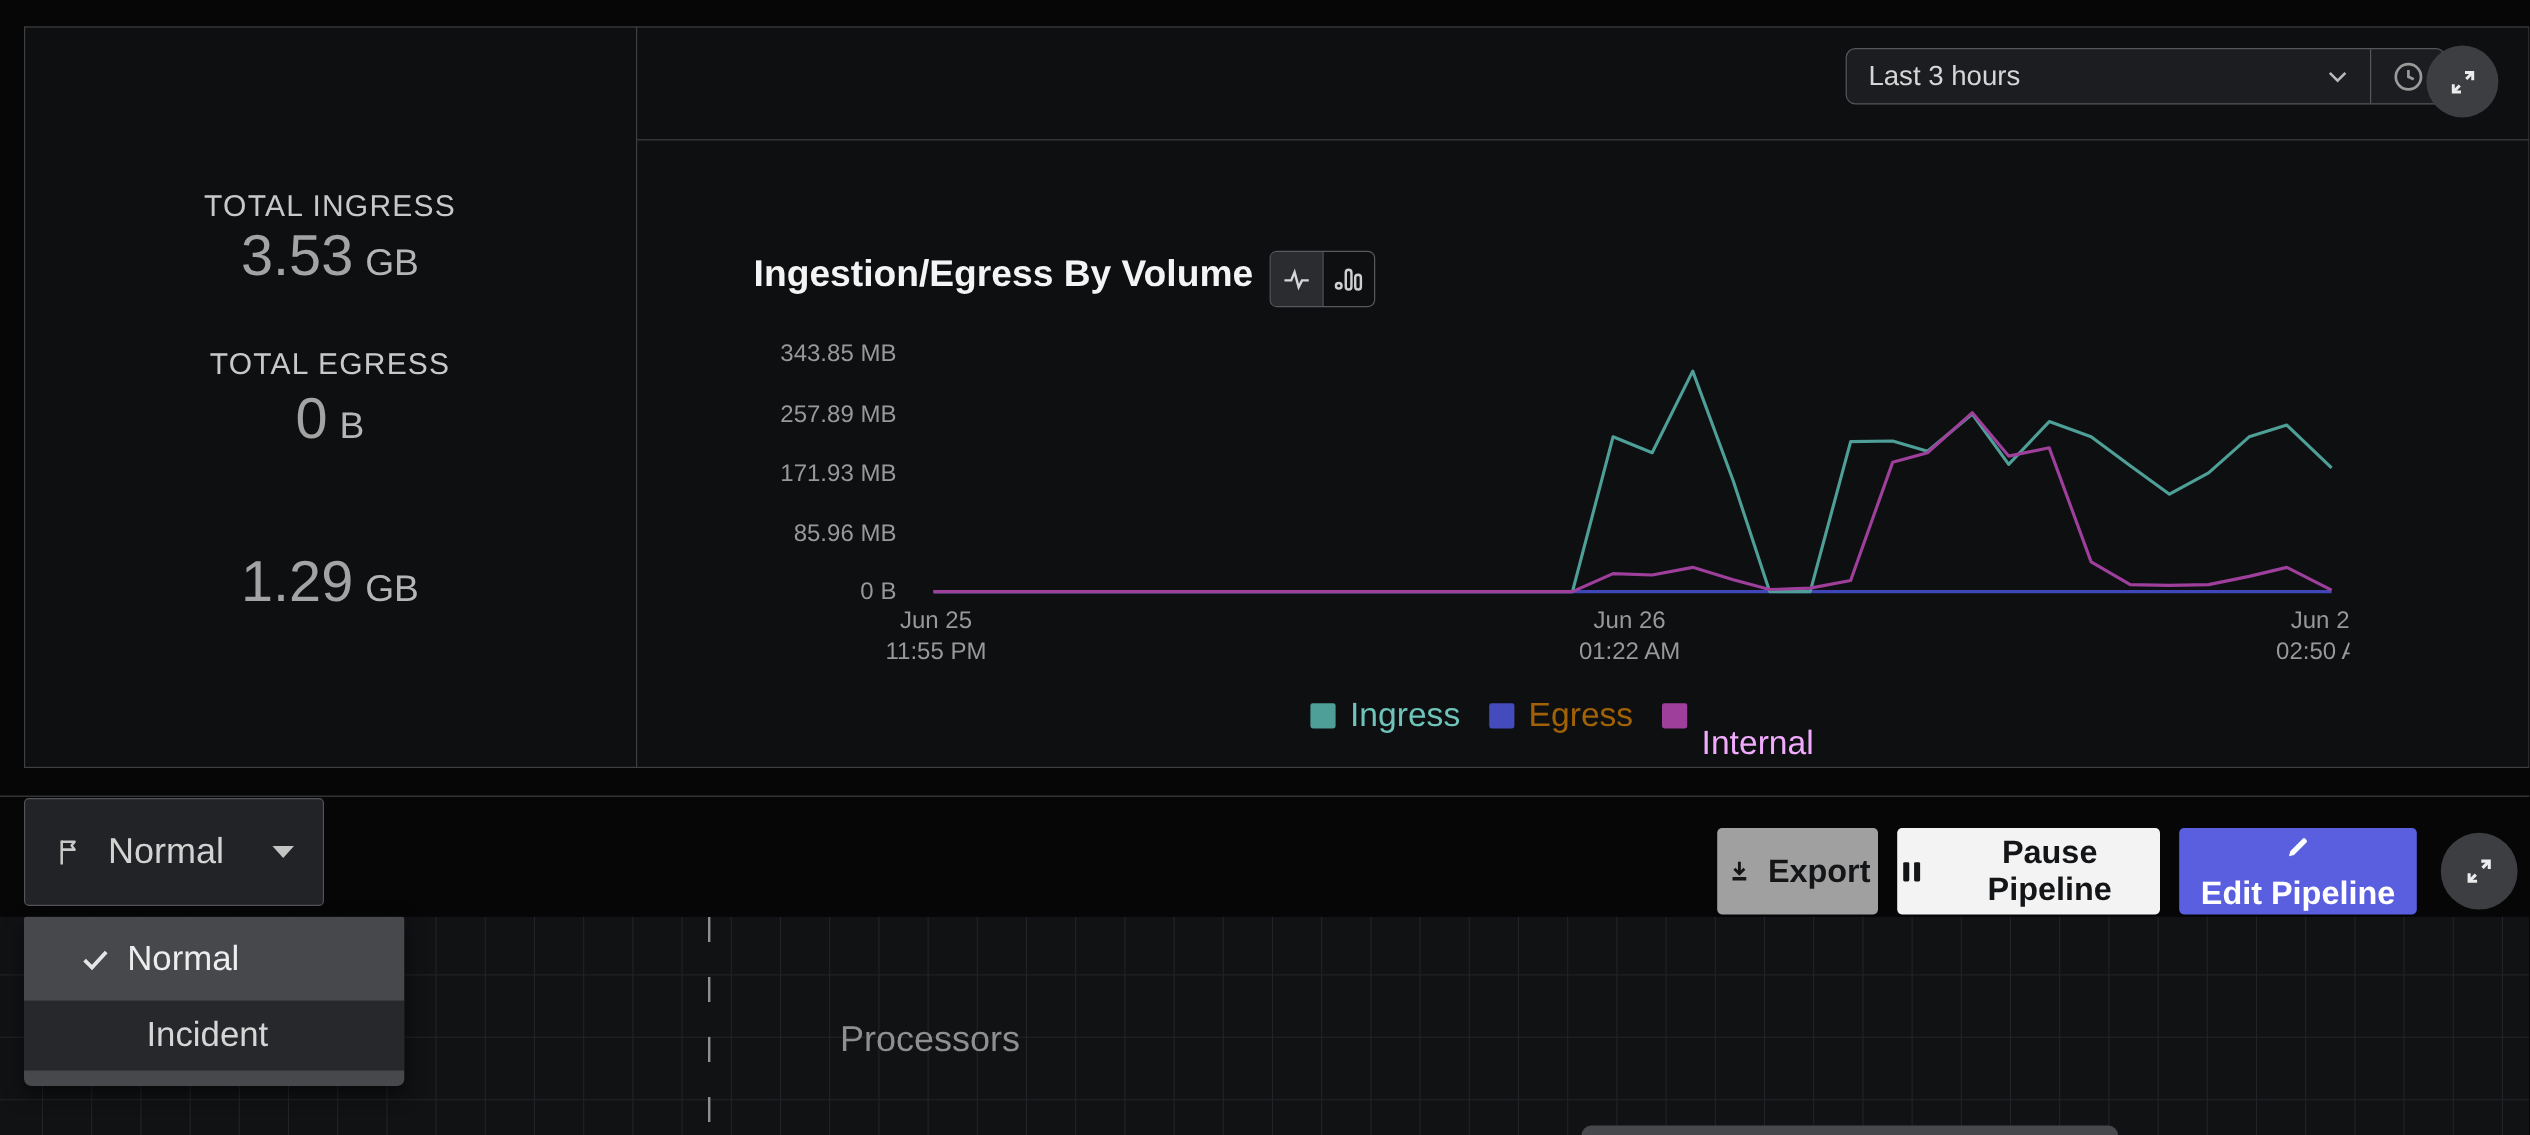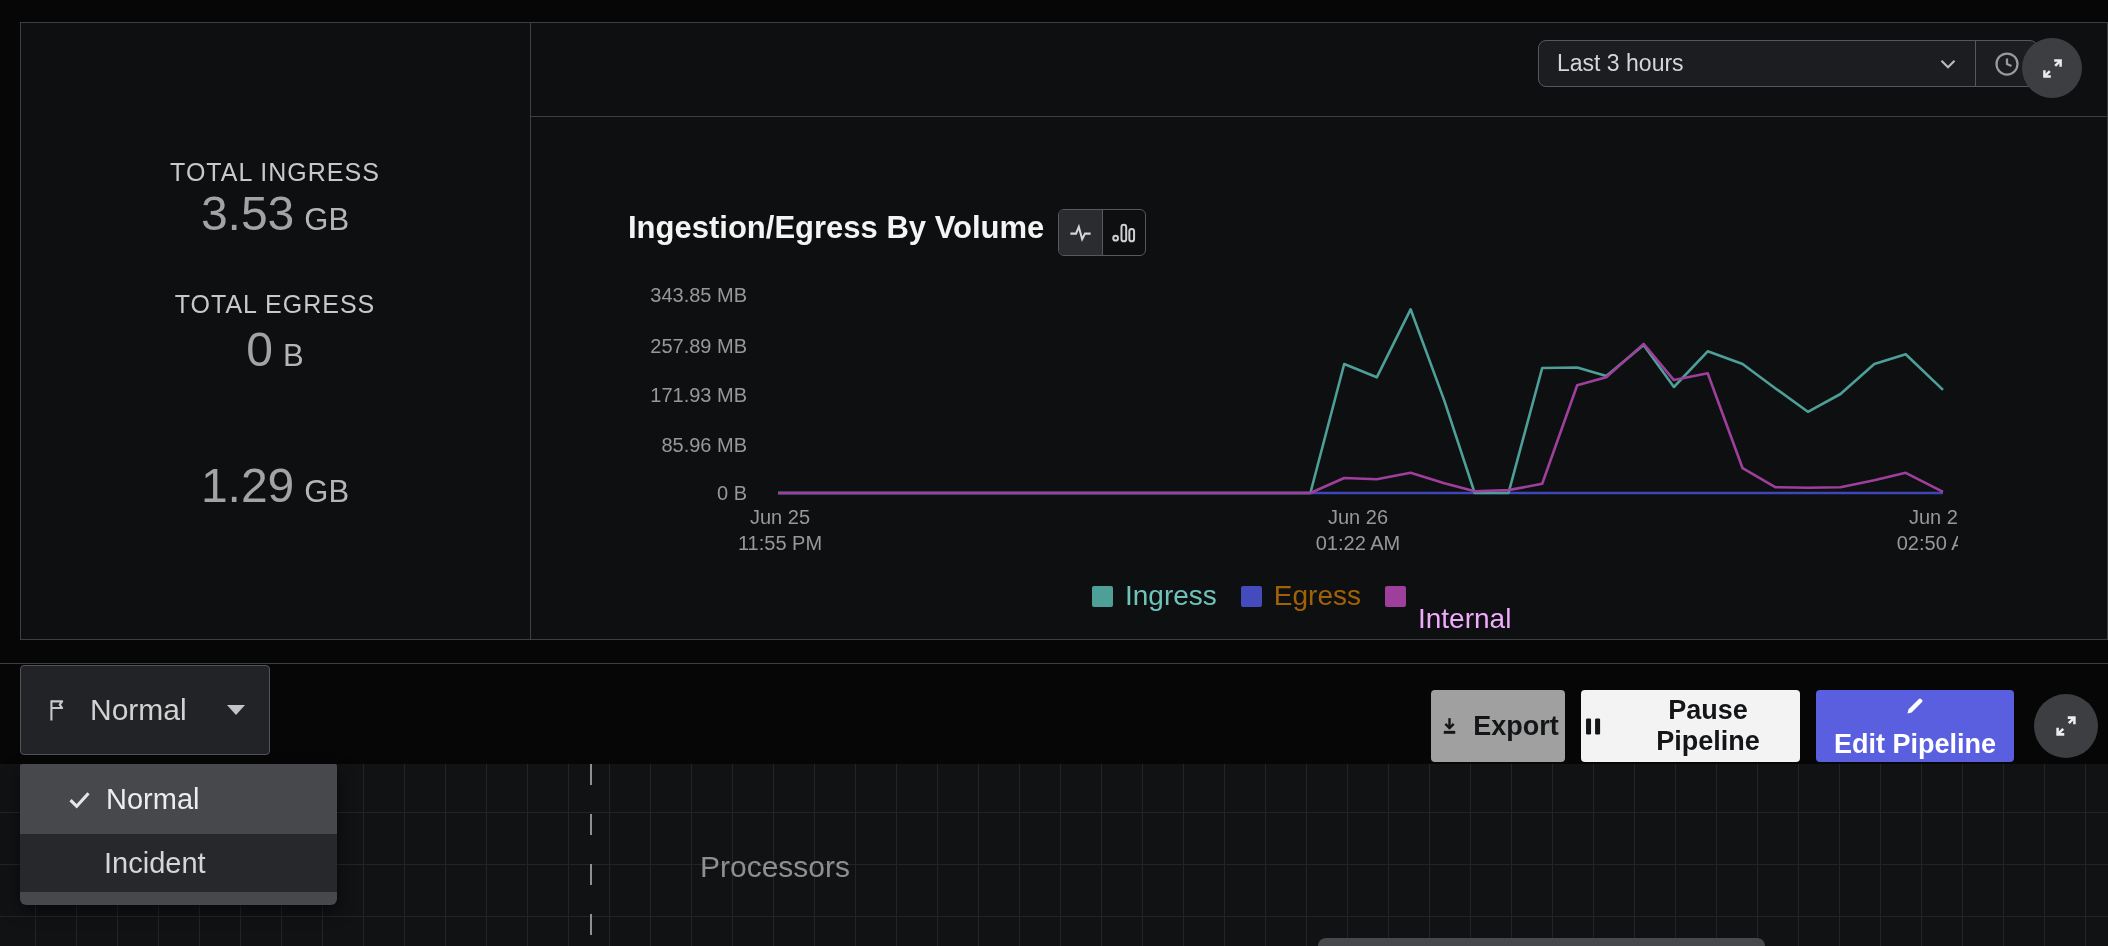--- a/index.html
+++ b/index.html
@@ -135,21 +135,21 @@
   .mode-menu {
     position:absolute; left:20px; top:764px; width:317px;
     background:#26282b; border-radius:2px 2px 6px 6px; overflow:hidden;
     box-shadow:0 6px 16px rgba(0,0,0,0.55);
   }
   .menu-row { display:flex; align-items:center; cursor:pointer; }
   .menu-row.selected { height:70px; background:#46484c; padding-left:46px; }
   .menu-row.selected .menu-row-label { color:#ededed; margin-left:13px; }
   .menu-row.plain { height:58px; background:#26282b; padding-left:84px; }
   .menu-row.plain .menu-row-label { color:#d6d6d6; }
-  .menu-row-label { font-size:29px; }
+  .menu-row-label { font-size:29px;margin-left:18px; }
   .menu-footer { height:13px; background:#46484c; border-radius:0 0 6px 6px; }
 
   svg { display:block; }
 </style>
 </head>
 <body>
 
 <div class="page">
 
   <div class="panel-top"></div>

